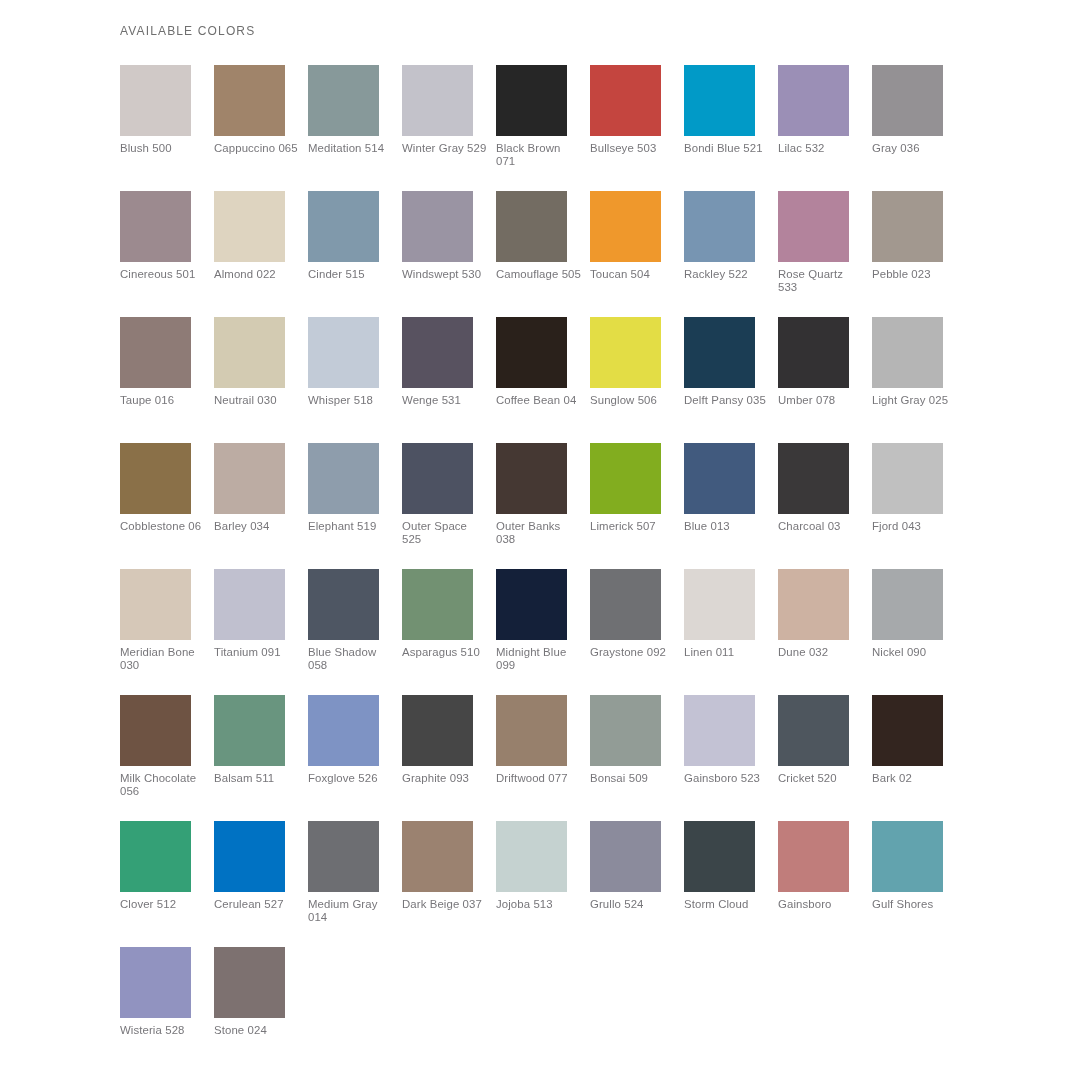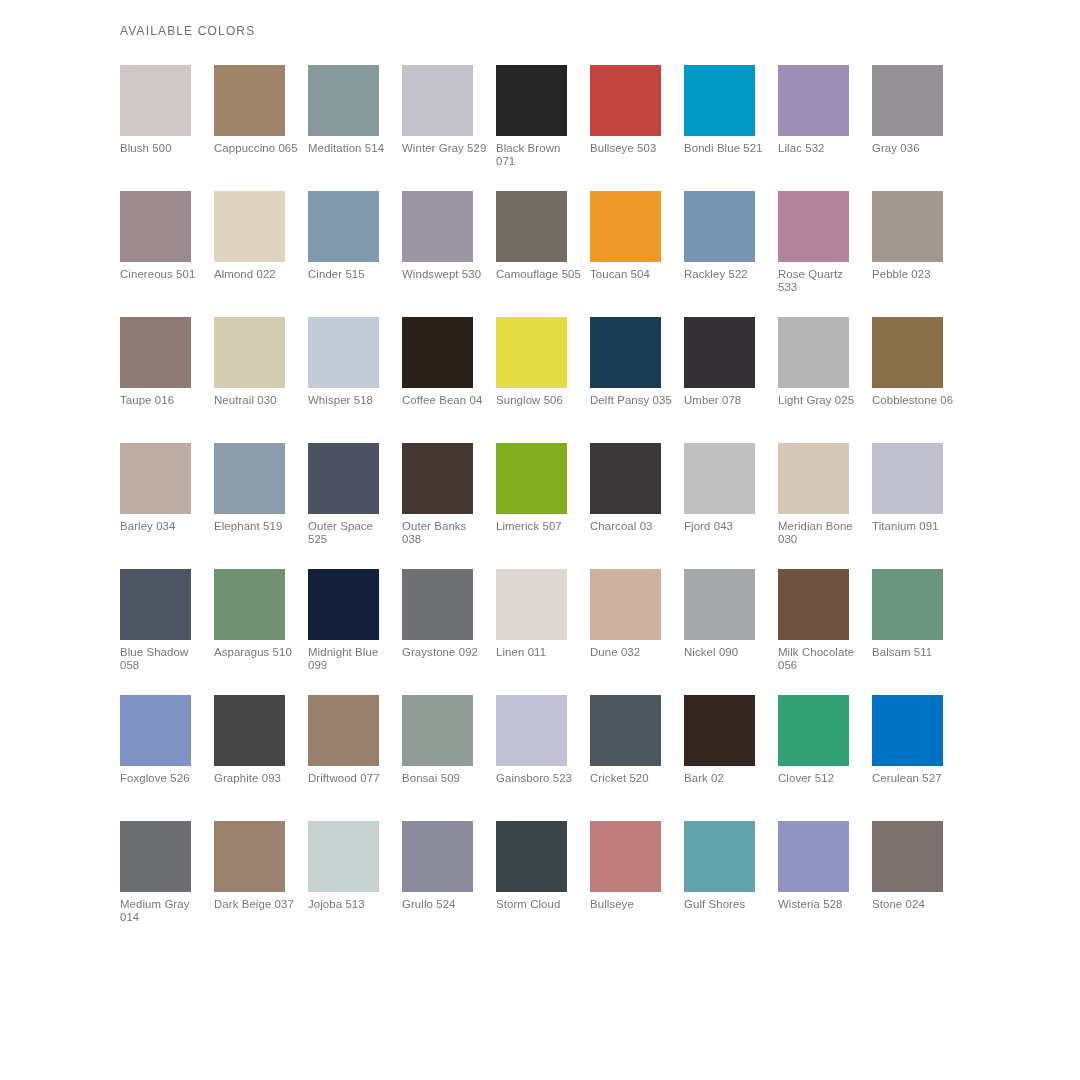--- a/index.html
+++ b/index.html
@@ -154,20 +154,24 @@
       </div>
       <div class="swatch-cell">
         <div class="swatch-chip" style="background-color: rgb(211, 203, 178);"></div>
         <div class="swatch-label">Neutrail 030</div>
       </div>
       <div class="swatch-cell">
         <div class="swatch-chip" style="background-color: rgb(194, 203, 215);"></div>
         <div class="swatch-label">Whisper 518</div>
       </div>
       <div class="swatch-cell">
+        <div class="swatch-chip" style="background-color: rgb(88, 82, 96);"></div>
+        <div class="swatch-label">Wenge 531</div>
+      </div>
+      <div class="swatch-cell">
         <div class="swatch-chip" style="background-color: rgb(42, 33, 27);"></div>
         <div class="swatch-label">Coffee Bean 04</div>
       </div>
       <div class="swatch-cell">
         <div class="swatch-chip" style="background-color: rgb(227, 221, 69);"></div>
         <div class="swatch-label">Sunglow 506</div>
       </div>
       <div class="swatch-cell">
         <div class="swatch-chip" style="background-color: rgb(27, 61, 84);"></div>
         <div class="swatch-label">Delft Pansy 035</div>
@@ -198,20 +202,24 @@
       </div>
       <div class="swatch-cell">
         <div class="swatch-chip" style="background-color: rgb(69, 56, 51);"></div>
         <div class="swatch-label">Outer Banks 038</div>
       </div>
       <div class="swatch-cell">
         <div class="swatch-chip" style="background-color: rgb(130, 173, 31);"></div>
         <div class="swatch-label">Limerick 507</div>
       </div>
       <div class="swatch-cell">
+        <div class="swatch-chip" style="background-color: rgb(65, 90, 126);"></div>
+        <div class="swatch-label">Blue 013</div>
+      </div>
+      <div class="swatch-cell">
         <div class="swatch-chip" style="background-color: rgb(58, 56, 57);"></div>
         <div class="swatch-label">Charcoal 03</div>
       </div>
       <div class="swatch-cell">
         <div class="swatch-chip" style="background-color: rgb(192, 192, 192);"></div>
         <div class="swatch-label">Fjord 043</div>
       </div>
       <div class="swatch-cell">
         <div class="swatch-chip" style="background-color: rgb(214, 200, 184);"></div>
         <div class="swatch-label">Meridian Bone 030</div>
@@ -307,21 +315,21 @@
       <div class="swatch-cell">
         <div class="swatch-chip" style="background-color: rgb(139, 139, 156);"></div>
         <div class="swatch-label">Grullo 524</div>
       </div>
       <div class="swatch-cell">
         <div class="swatch-chip" style="background-color: rgb(59, 69, 73);"></div>
         <div class="swatch-label">Storm Cloud</div>
       </div>
       <div class="swatch-cell">
         <div class="swatch-chip" style="background-color: rgb(192, 125, 123);"></div>
-        <div class="swatch-label">Bullseye</div>
+        <div class="swatch-label">Gainsboro</div>
       </div>
       <div class="swatch-cell">
         <div class="swatch-chip" style="background-color: rgb(98, 163, 174);"></div>
         <div class="swatch-label">Gulf Shores</div>
       </div>
       <div class="swatch-cell">
         <div class="swatch-chip" style="background-color: rgb(145, 147, 192);"></div>
         <div class="swatch-label">Wisteria 528</div>
       </div>
       <div class="swatch-cell">

